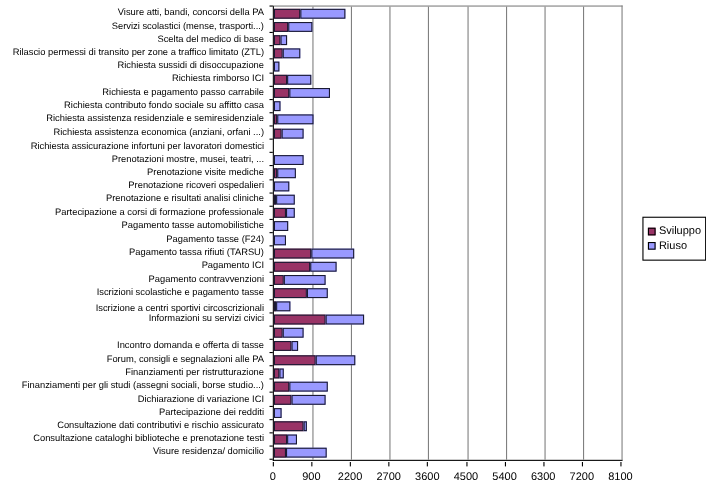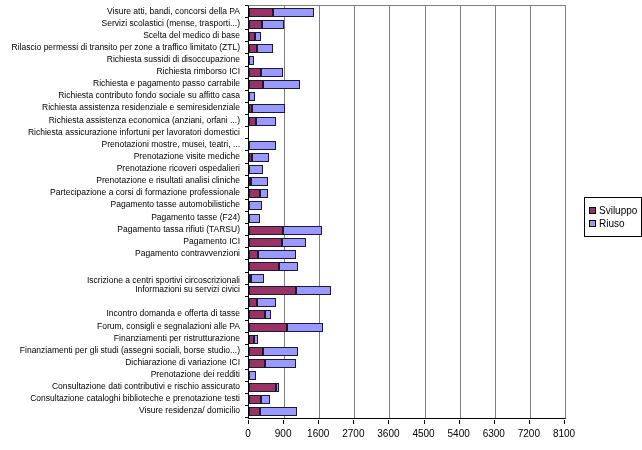--- a/index.html
+++ b/index.html
@@ -53,28 +53,29 @@
       <div class="cat-label" style="top: 132.794px;">Prenotazioni mostre, musei, teatri, ...</div>
       <div class="cat-label" style="top: 144.912px;">Prenotazione visite mediche</div>
       <div class="cat-label" style="top: 157.029px;">Prenotazione ricoveri ospedalieri</div>
       <div class="cat-label" style="top: 169.147px;">Prenotazione e risultati analisi cliniche</div>
       <div class="cat-label" style="top: 181.265px;">Partecipazione a corsi di formazione professionale</div>
       <div class="cat-label" style="top: 193.382px;">Pagamento tasse automobilistiche</div>
       <div class="cat-label" style="top: 205.5px;">Pagamento tasse (F24)</div>
       <div class="cat-label" style="top: 217.618px;">Pagamento tassa rifiuti (TARSU)</div>
       <div class="cat-label" style="top: 229.735px;">Pagamento ICI</div>
       <div class="cat-label" style="top: 241.853px;">Pagamento contravvenzioni</div>
+      <div class="cat-label" style="top: 253.971px;">Iscrizioni scolastiche e pagamento tasse</div>
       <div class="cat-label" style="top: 269px;">Iscrizione a centri sportivi circoscrizionali</div>
       <div class="cat-label" style="top: 278.206px;">Informazioni su servizi civici</div>
       <div class="cat-label" style="top: 302.441px;">Incontro domanda e offerta di tasse</div>
       <div class="cat-label" style="top: 314.559px;">Forum, consigli e segnalazioni alle PA</div>
       <div class="cat-label" style="top: 326.676px;">Finanziamenti per ristrutturazione</div>
       <div class="cat-label" style="top: 338.794px;">Finanziamenti per gli studi (assegni sociali, borse studio...)</div>
       <div class="cat-label" style="top: 350.912px;">Dichiarazione di variazione ICI</div>
-      <div class="cat-label" style="top: 363.029px;">Prenotazione dei redditi</div>
+      <div class="cat-label" style="top: 363.029px;">Partecipazione dei redditi</div>
       <div class="cat-label" style="top: 375.147px;">Consultazione dati contributivi e rischio assicurato</div>
       <div class="cat-label" style="top: 387.265px;">Consultazione cataloghi biblioteche e prenotazione testi</div>
       <div class="cat-label" style="top: 399.382px;">Visure residenza/ domicilio</div>
     </div>
   <div id="plot-area">
       <div class="gridline" style="left: 35.1111px;"></div>
       <div class="gridline" style="left: 70.2222px;"></div>
       <div class="gridline" style="left: 105.333px;"></div>
       <div class="gridline" style="left: 140.444px;"></div>
       <div class="gridline" style="left: 175.556px;"></div>
@@ -207,21 +208,21 @@
         <div class="seg" style="width: 10.9235px; background: rgb(153, 51, 102);"></div>
         <div class="seg" style="width: 37.0617px; background: rgb(153, 153, 255);"></div>
       </div>
     </div>
   <div id="x-axis">
       <div class="x-tick" style="left: 248px;"></div>
       <div class="x-tick-label" style="left: 248px;">0</div>
       <div class="x-tick" style="left: 283.111px;"></div>
       <div class="x-tick-label" style="left: 283.111px;">900</div>
       <div class="x-tick" style="left: 318.222px;"></div>
-      <div class="x-tick-label" style="left: 318.222px;">1600</div>
+      <div class="x-tick-label" style="left: 318.222px;">2200</div>
       <div class="x-tick" style="left: 353.333px;"></div>
       <div class="x-tick-label" style="left: 353.333px;">2700</div>
       <div class="x-tick" style="left: 388.444px;"></div>
       <div class="x-tick-label" style="left: 388.444px;">3600</div>
       <div class="x-tick" style="left: 423.556px;"></div>
       <div class="x-tick-label" style="left: 423.556px;">4500</div>
       <div class="x-tick" style="left: 458.667px;"></div>
       <div class="x-tick-label" style="left: 458.667px;">5400</div>
       <div class="x-tick" style="left: 493.778px;"></div>
       <div class="x-tick-label" style="left: 493.778px;">6300</div>

